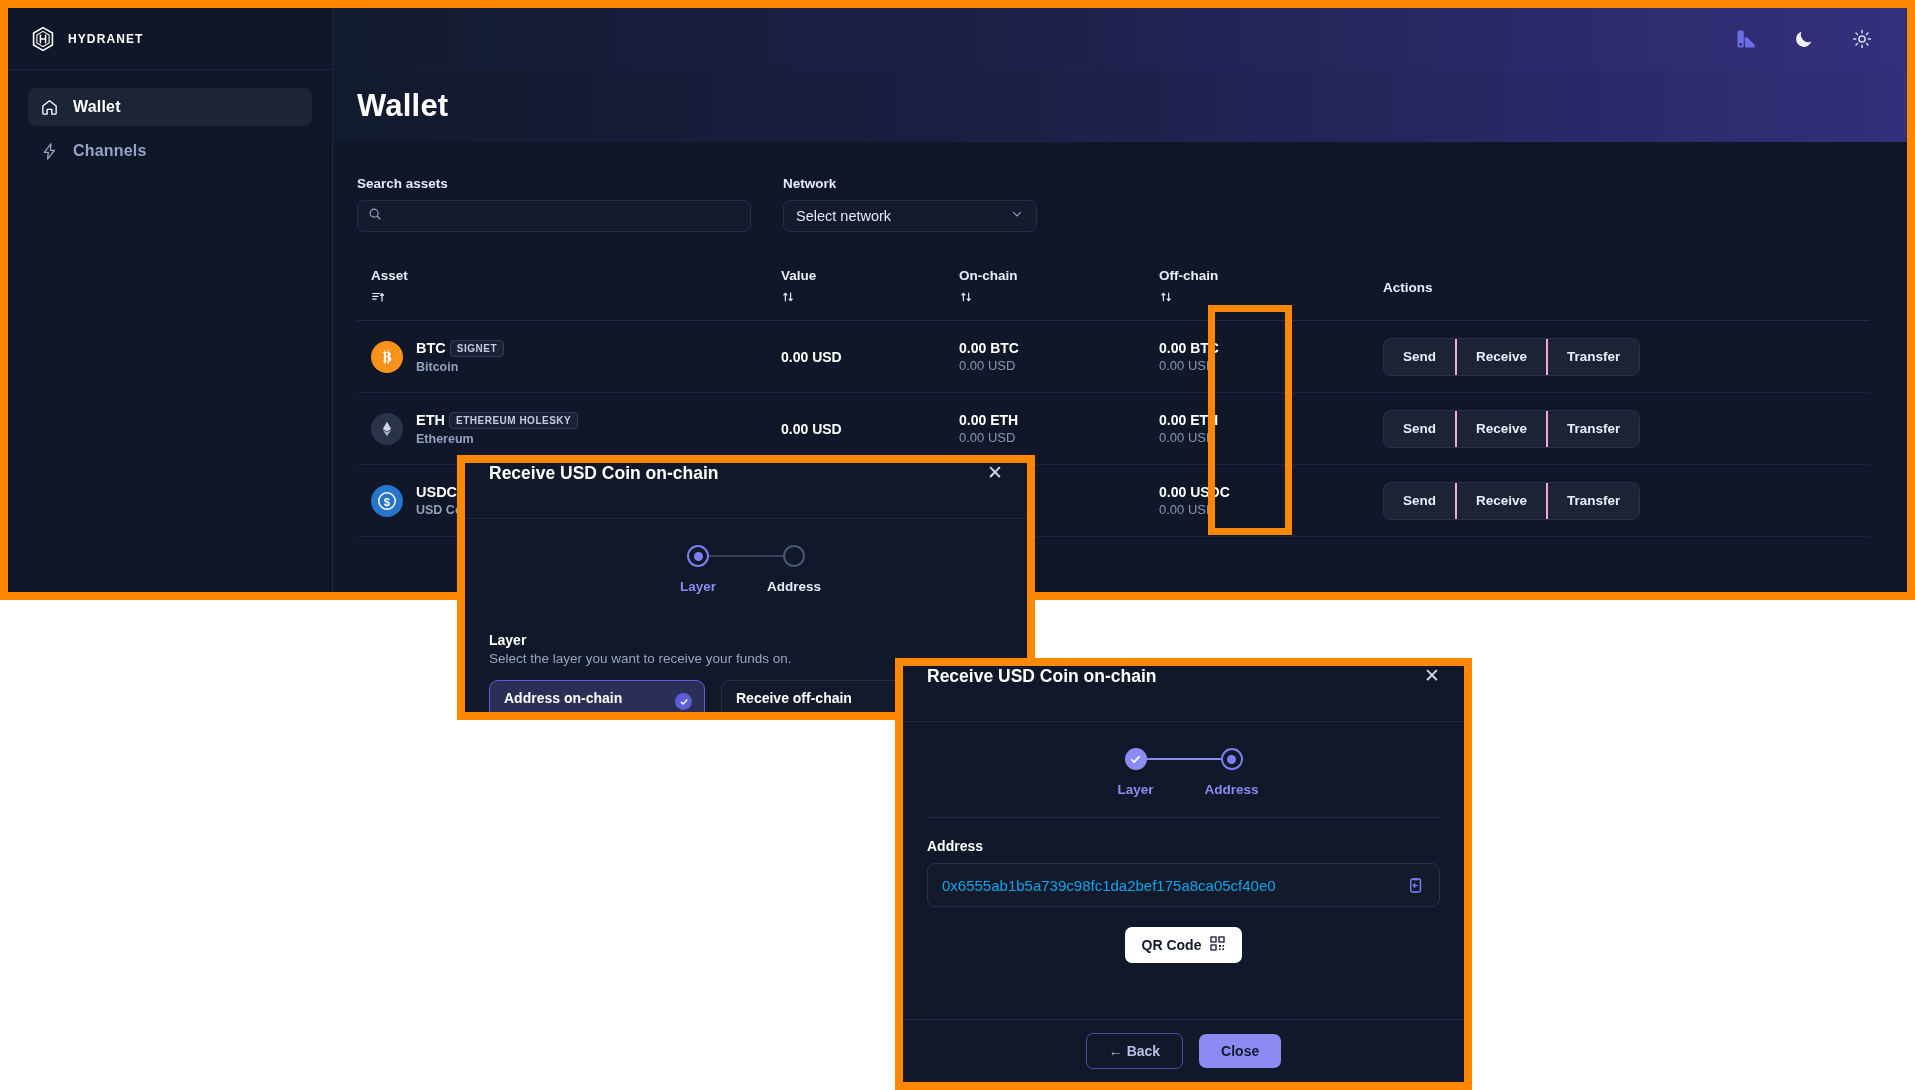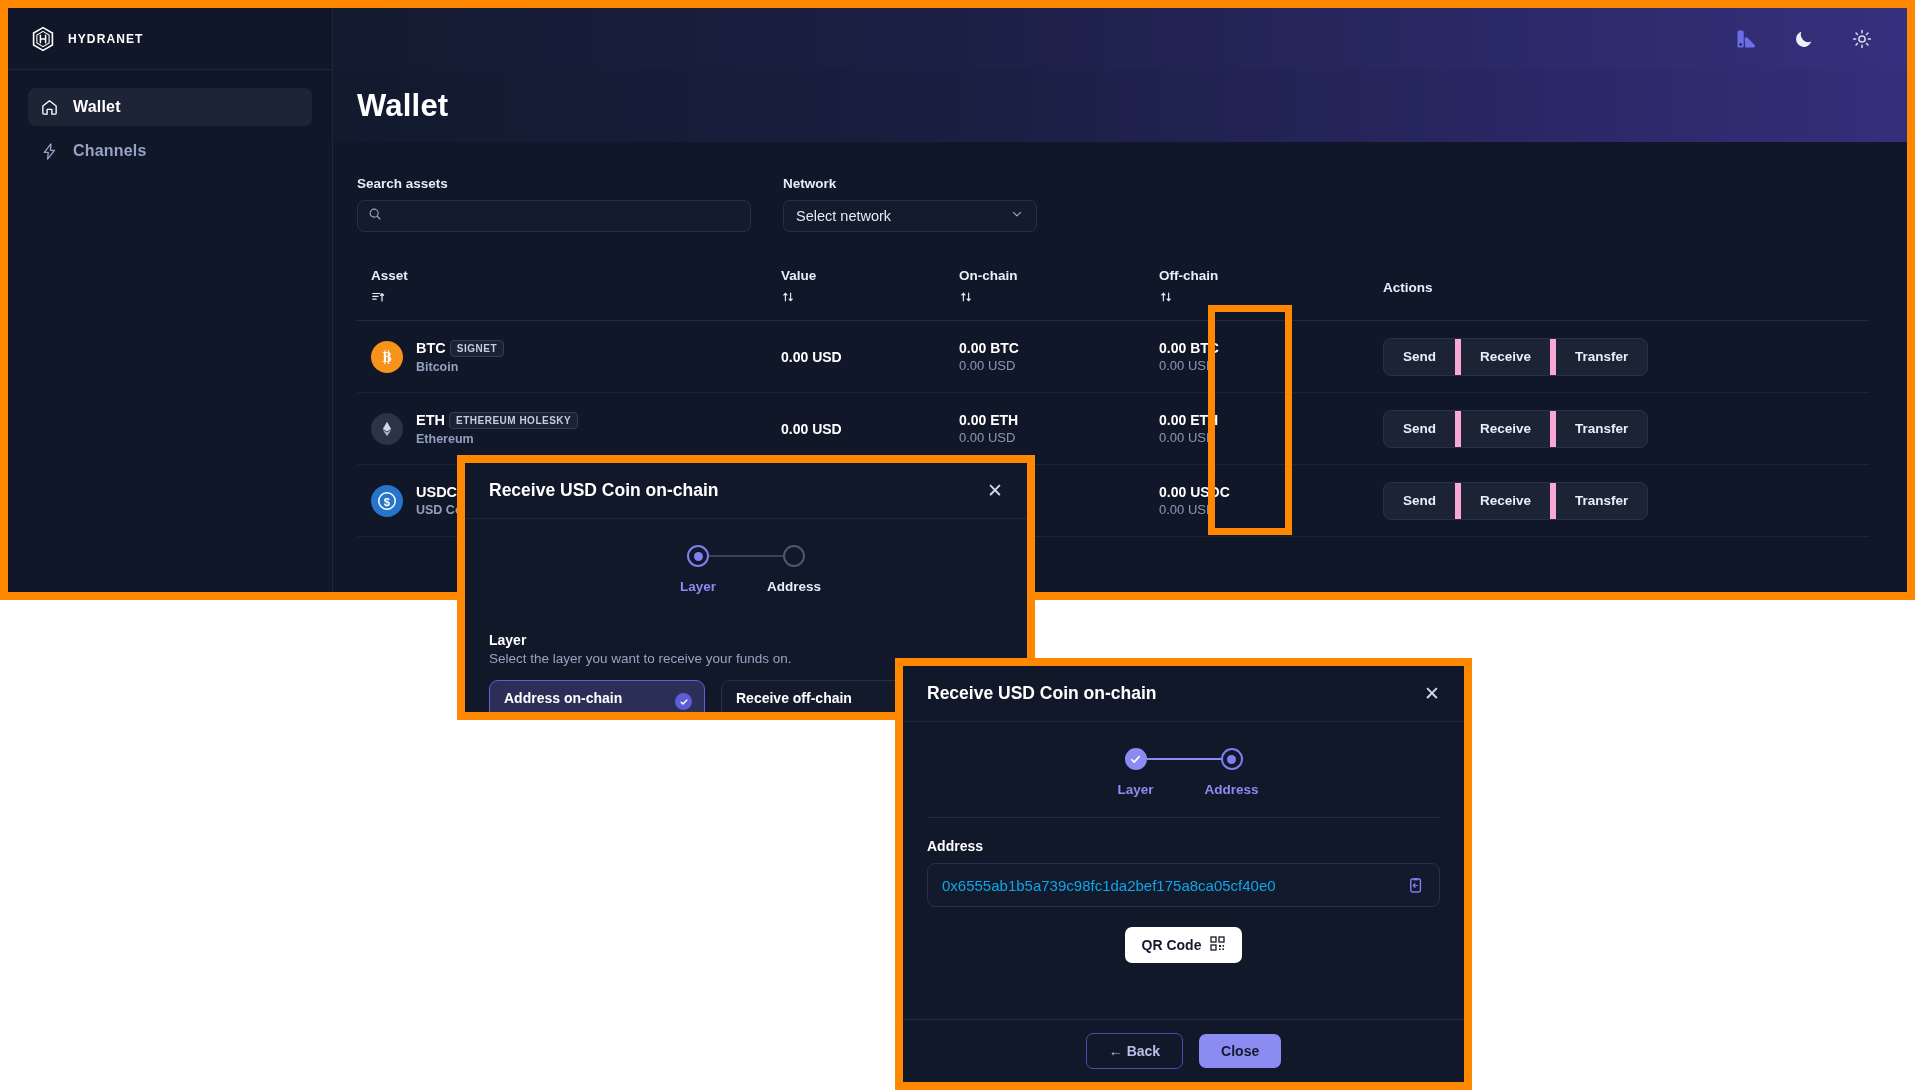--- a/index.html
+++ b/index.html
@@ -204,21 +204,21 @@
     overflow: hidden;
     height: 38px;
   }
   .btn-group .gbtn {
     color: #e9eef8;
     font-size: 13.5px;
     font-weight: bold;
     padding: 0 19px;
     display: flex; align-items: center;
     cursor: pointer;
-    border-right: 6px solid #f9a8d4;
+    border-right: 2px solid #f9a8d4;
   }
   .btn-group .gbtn:last-child { border-right: 0; }
 
   
   #receive-highlight {
     position: absolute;
     left: 1208px; top: 305px;
     width: 84px; height: 230px;
     border: 7px solid #FF8800;
     pointer-events: none;
@@ -235,21 +235,21 @@
     background: #111829;
   }
   #modal1 {
     position: absolute; inset: 0;
     background: #111829;
     display: flex; flex-direction: column;
     overflow: hidden;
   }
   .modal-head {
     height: 56px;
-    display: flex; align-items: center; justify-content: space-between;
+    display: flex; justify-content: space-between;
     padding: 0 24px;
     border-bottom: 1px solid #1e2638;
     flex: 0 0 56px;
   }
   .modal-title { color: #ffffff; font-size: 17.5px; font-weight: bold; }
   .modal-close { color: #cfd7e8; font-size: 19px; cursor: pointer; line-height: 1; }
 
   .stepper {
     display: flex; flex-direction: column; align-items: center;
     padding: 26px 0 14px 0;

